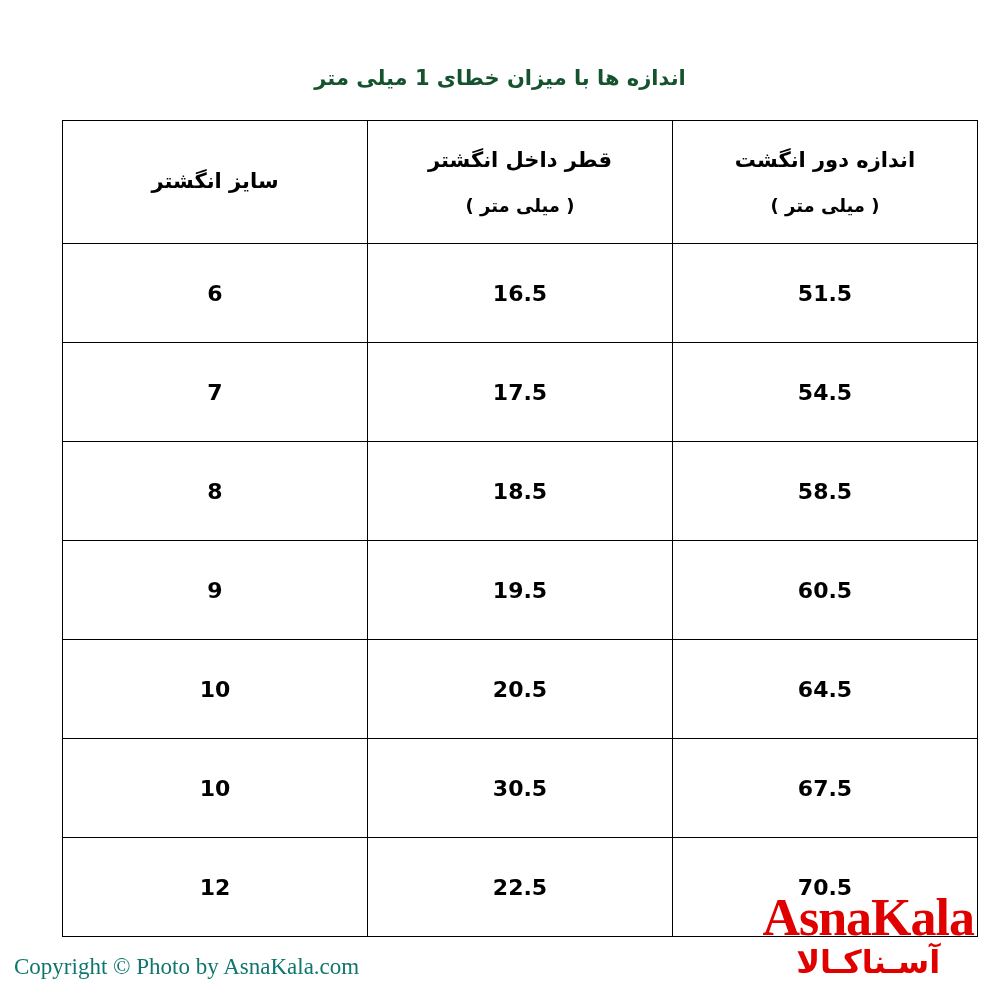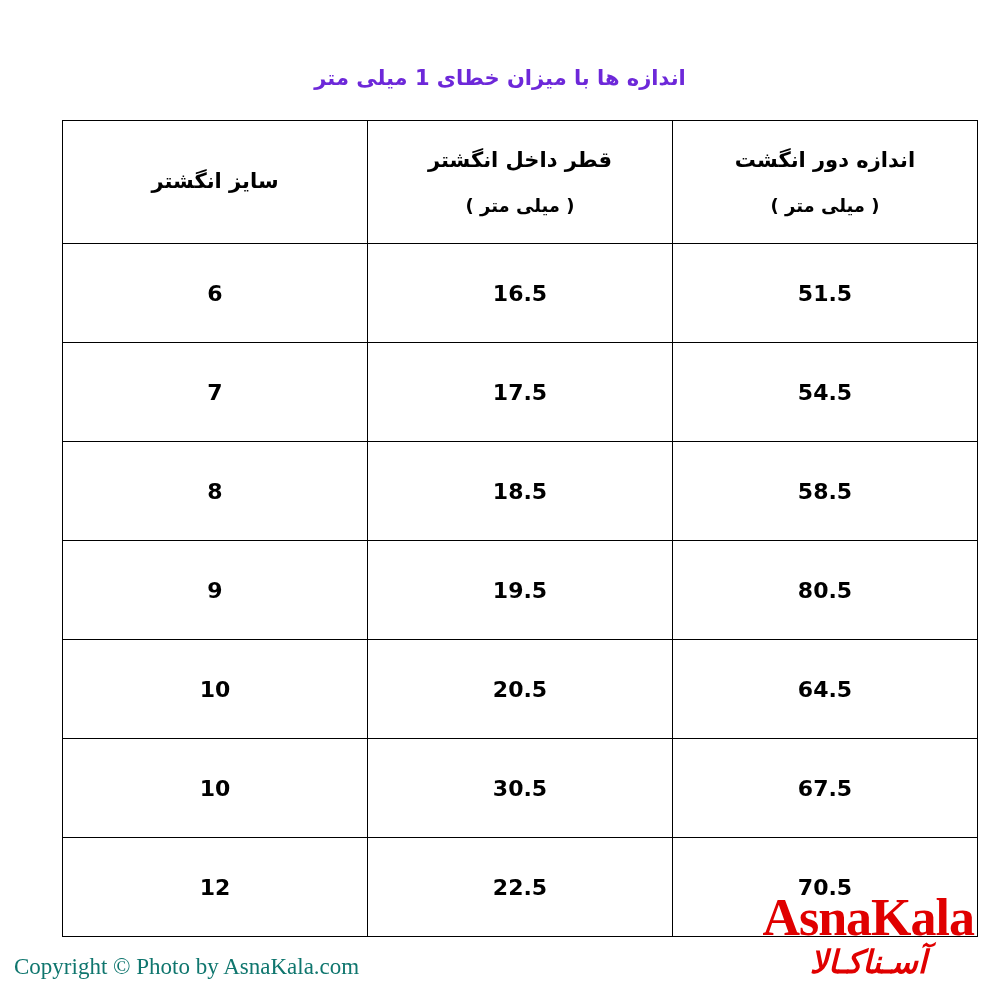--- a/index.html
+++ b/index.html
@@ -24,21 +24,21 @@
   }
 
   .title {
     position: absolute;
     top: 66px;
     left: 0;
     width: 1000px;
     text-align: center;
     font-size: 21px;
     font-weight: bold;
-    color: #6d28d9;
+    color: #14532d;
     direction: rtl;
   }
 
   table.size-table {
     position: absolute;
     top: 120px;
     left: 62px;
     width: 876px;
     border-collapse: collapse;
     direction: rtl;
@@ -87,21 +87,20 @@
     font-weight: bold;
     color: #e00000;
     letter-spacing: -1px;
   }
   .logo-fa {
     font-size: 32px;
     font-weight: bold;
     color: #e00000;
     margin-top: 2px;
     direction: rtl;
-    font-style: italic;
   }
 
   .copyright {
     position: absolute;
     left: 14px;
     bottom: 20px;
     font-family: "Liberation Serif", "DejaVu Serif", serif;
     font-size: 23px;
     color: #0f766e;
     direction: ltr;
@@ -140,21 +139,21 @@
         <td>54.5</td>
         <td>17.5</td>
         <td>7</td>
       </tr>
       <tr>
         <td>58.5</td>
         <td>18.5</td>
         <td>8</td>
       </tr>
       <tr>
-        <td>80.5</td>
+        <td>60.5</td>
         <td>19.5</td>
         <td>9</td>
       </tr>
       <tr>
         <td>64.5</td>
         <td>20.5</td>
         <td>10</td>
       </tr>
       <tr>
         <td>67.5</td>

